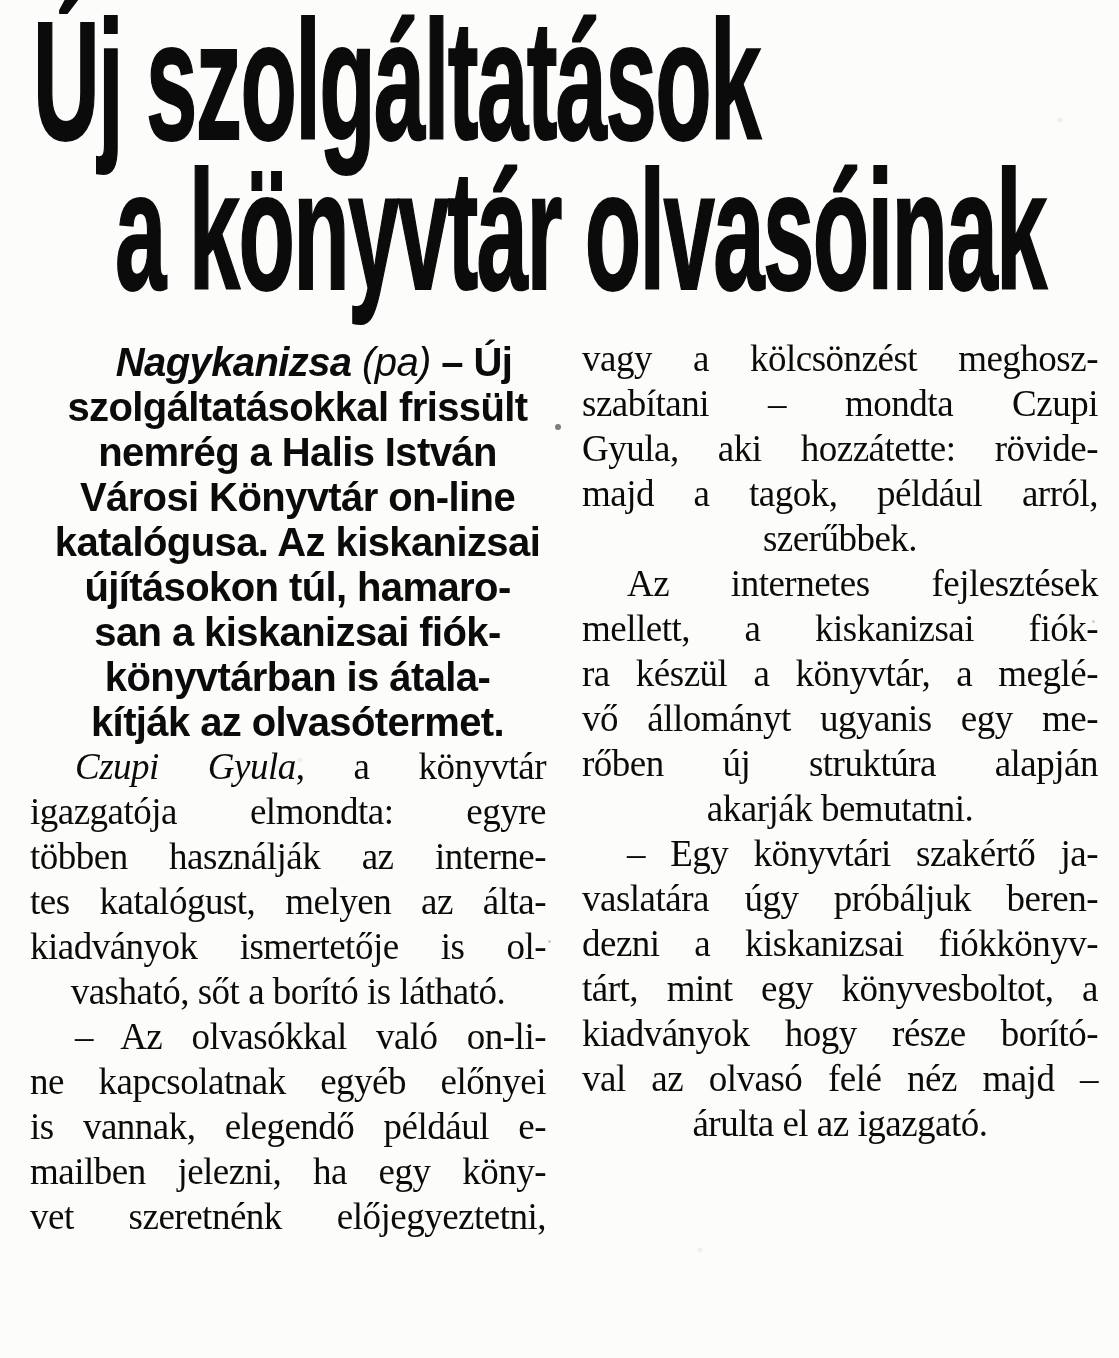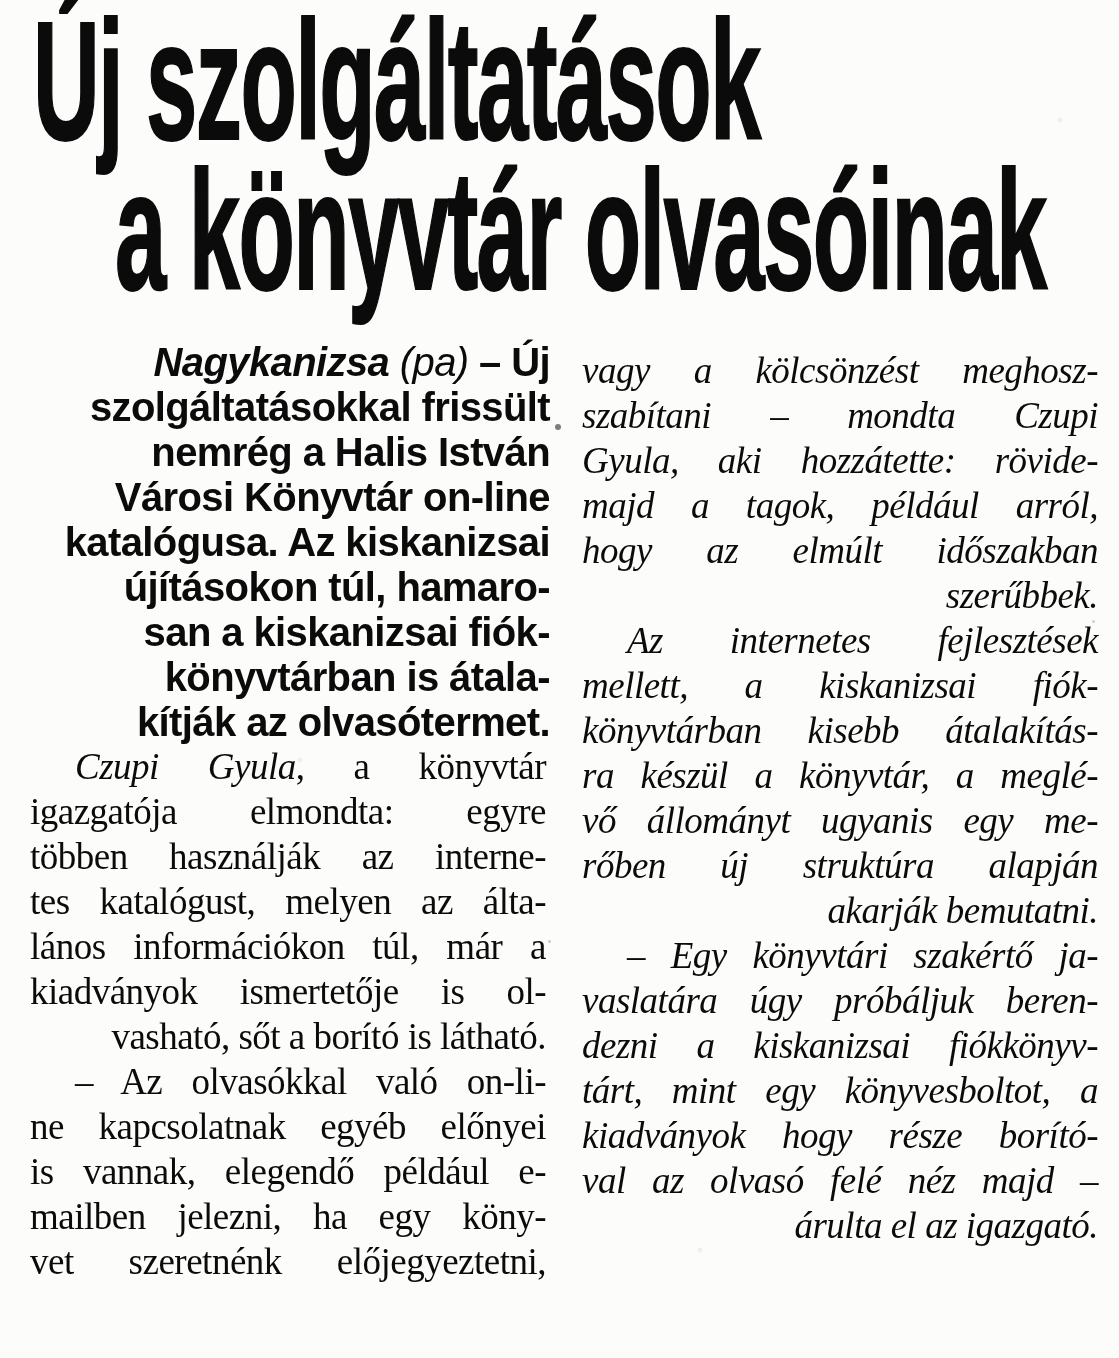--- a/index.html
+++ b/index.html
@@ -60,23 +60,23 @@
 
   
   .body-col {
     position: absolute;
     font-family: "Liberation Serif", "DejaVu Serif", serif;
     font-size: 37px;
     line-height: 45px;
     letter-spacing: -0.5px;
   }
   .col-left-body  { top: 744px; left: 30px;  width: 516px; }
-  .col-right-body { top: 348px; left: 582px; width: 516px; font-style: italic; }
+  .col-right-body { top: 336px; left: 582px; width: 516px; }
 
-  .line { text-align: right; }
+  .line { text-align: center; }
   .line.justify {
     text-align: justify;
     text-align-last: justify;
   }
   .line.indent { text-indent: 45px; }
   .it { font-style: italic; }
 
   
   .speck {
     position: absolute;
@@ -116,42 +116,39 @@
   </div>
 
   <div class="body-col col-left-body">
     <div class="line justify indent">
       <span class="it">Czupi Gyula</span><span>, a könyvtár</span>
     </div>
     <div id="left-lines">
         <div class="line justify">igazgatója elmondta: egyre</div>
         <div class="line justify">többen használják az interne-</div>
         <div class="line justify">tes katalógust, melyen az álta-</div>
-        <div class="line justify">lános információkon túl, már a</div>
         <div class="line justify">kiadványok ismertetője is ol-</div>
         <div class="line">vasható, sőt a borító is látható.</div>
         <div class="line justify indent">– Az olvasókkal való on-li-</div>
         <div class="line justify">ne kapcsolatnak egyéb előnyei</div>
         <div class="line justify">is vannak, elegendő például e-</div>
         <div class="line justify">mailben jelezni, ha egy köny-</div>
         <div class="line justify">vet szeretnénk előjegyeztetni,</div>
       </div>
   </div>
 
   <div class="body-col col-right-body">
     <div id="right-lines">
         <div class="line justify">vagy a kölcsönzést meghosz-</div>
         <div class="line justify">szabítani – mondta Czupi</div>
         <div class="line justify">Gyula, aki hozzátette: rövide-</div>
         <div class="line justify">majd a tagok, például arról,</div>
-        <div class="line justify">hogy az elmúlt időszakban</div>
         <div class="line">szerűbbek.</div>
         <div class="line justify indent">Az internetes fejlesztések</div>
         <div class="line justify">mellett, a kiskanizsai fiók-</div>
-        <div class="line justify">könyvtárban kisebb átalakítás-</div>
         <div class="line justify">ra készül a könyvtár, a meglé-</div>
         <div class="line justify">vő állományt ugyanis egy me-</div>
         <div class="line justify">rőben új struktúra alapján</div>
         <div class="line">akarják bemutatni.</div>
         <div class="line justify indent">– Egy könyvtári szakértő ja-</div>
         <div class="line justify">vaslatára úgy próbáljuk beren-</div>
         <div class="line justify">dezni a kiskanizsai fiókkönyv-</div>
         <div class="line justify">tárt, mint egy könyvesboltot, a</div>
         <div class="line justify">kiadványok hogy része borító-</div>
         <div class="line justify">val az olvasó felé néz majd –</div>

